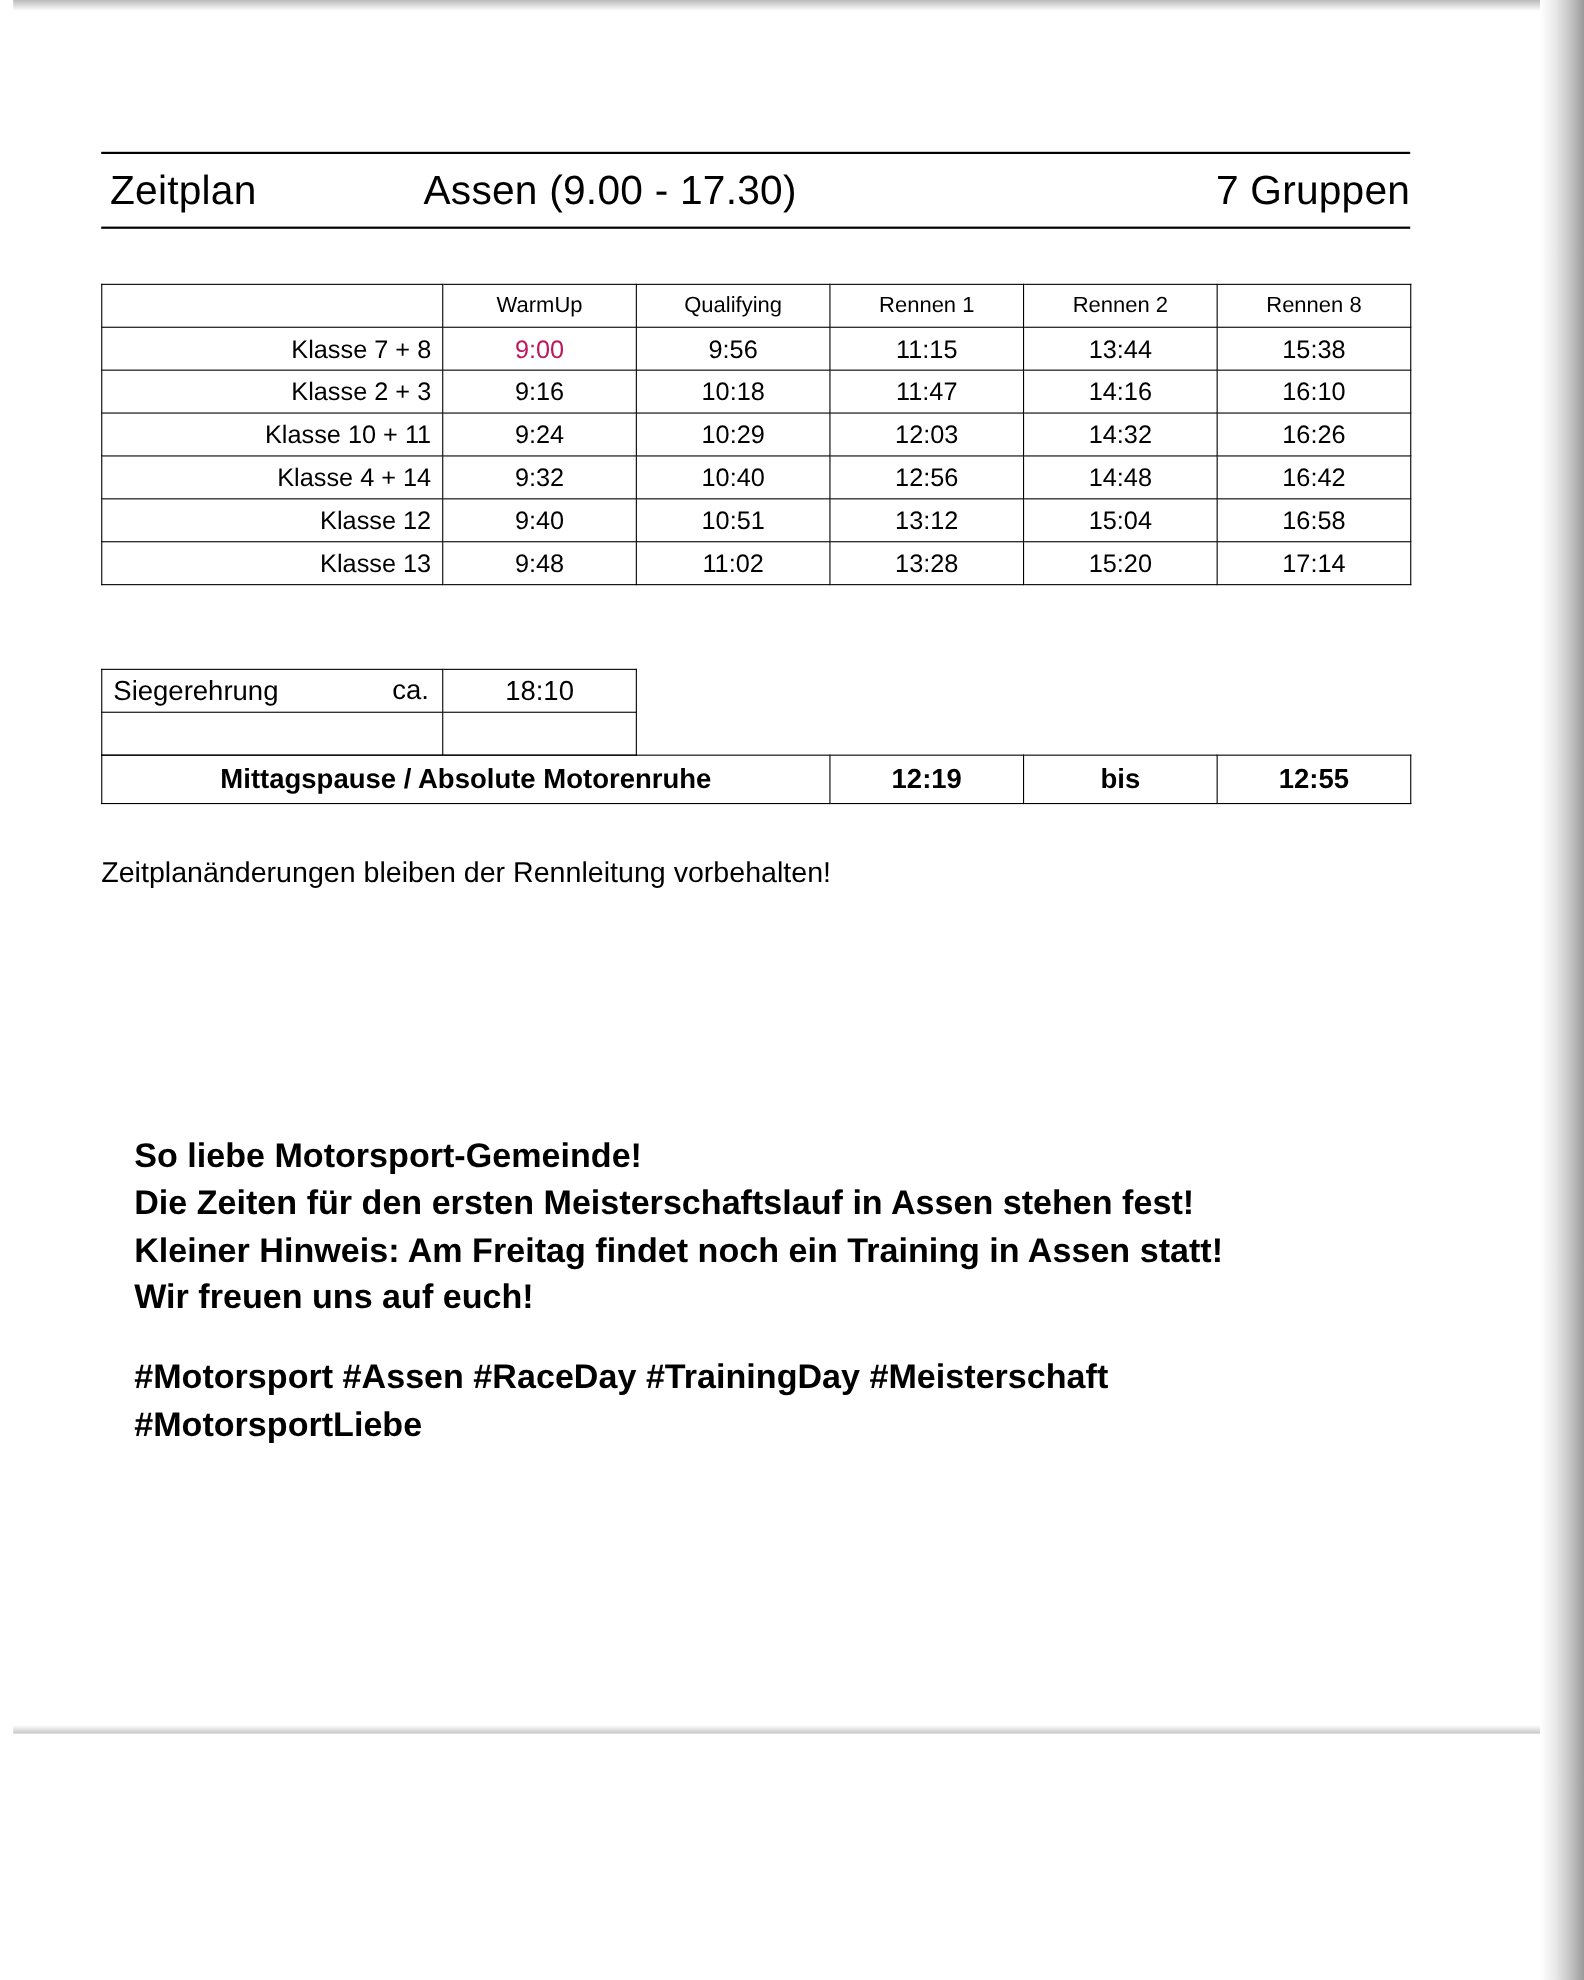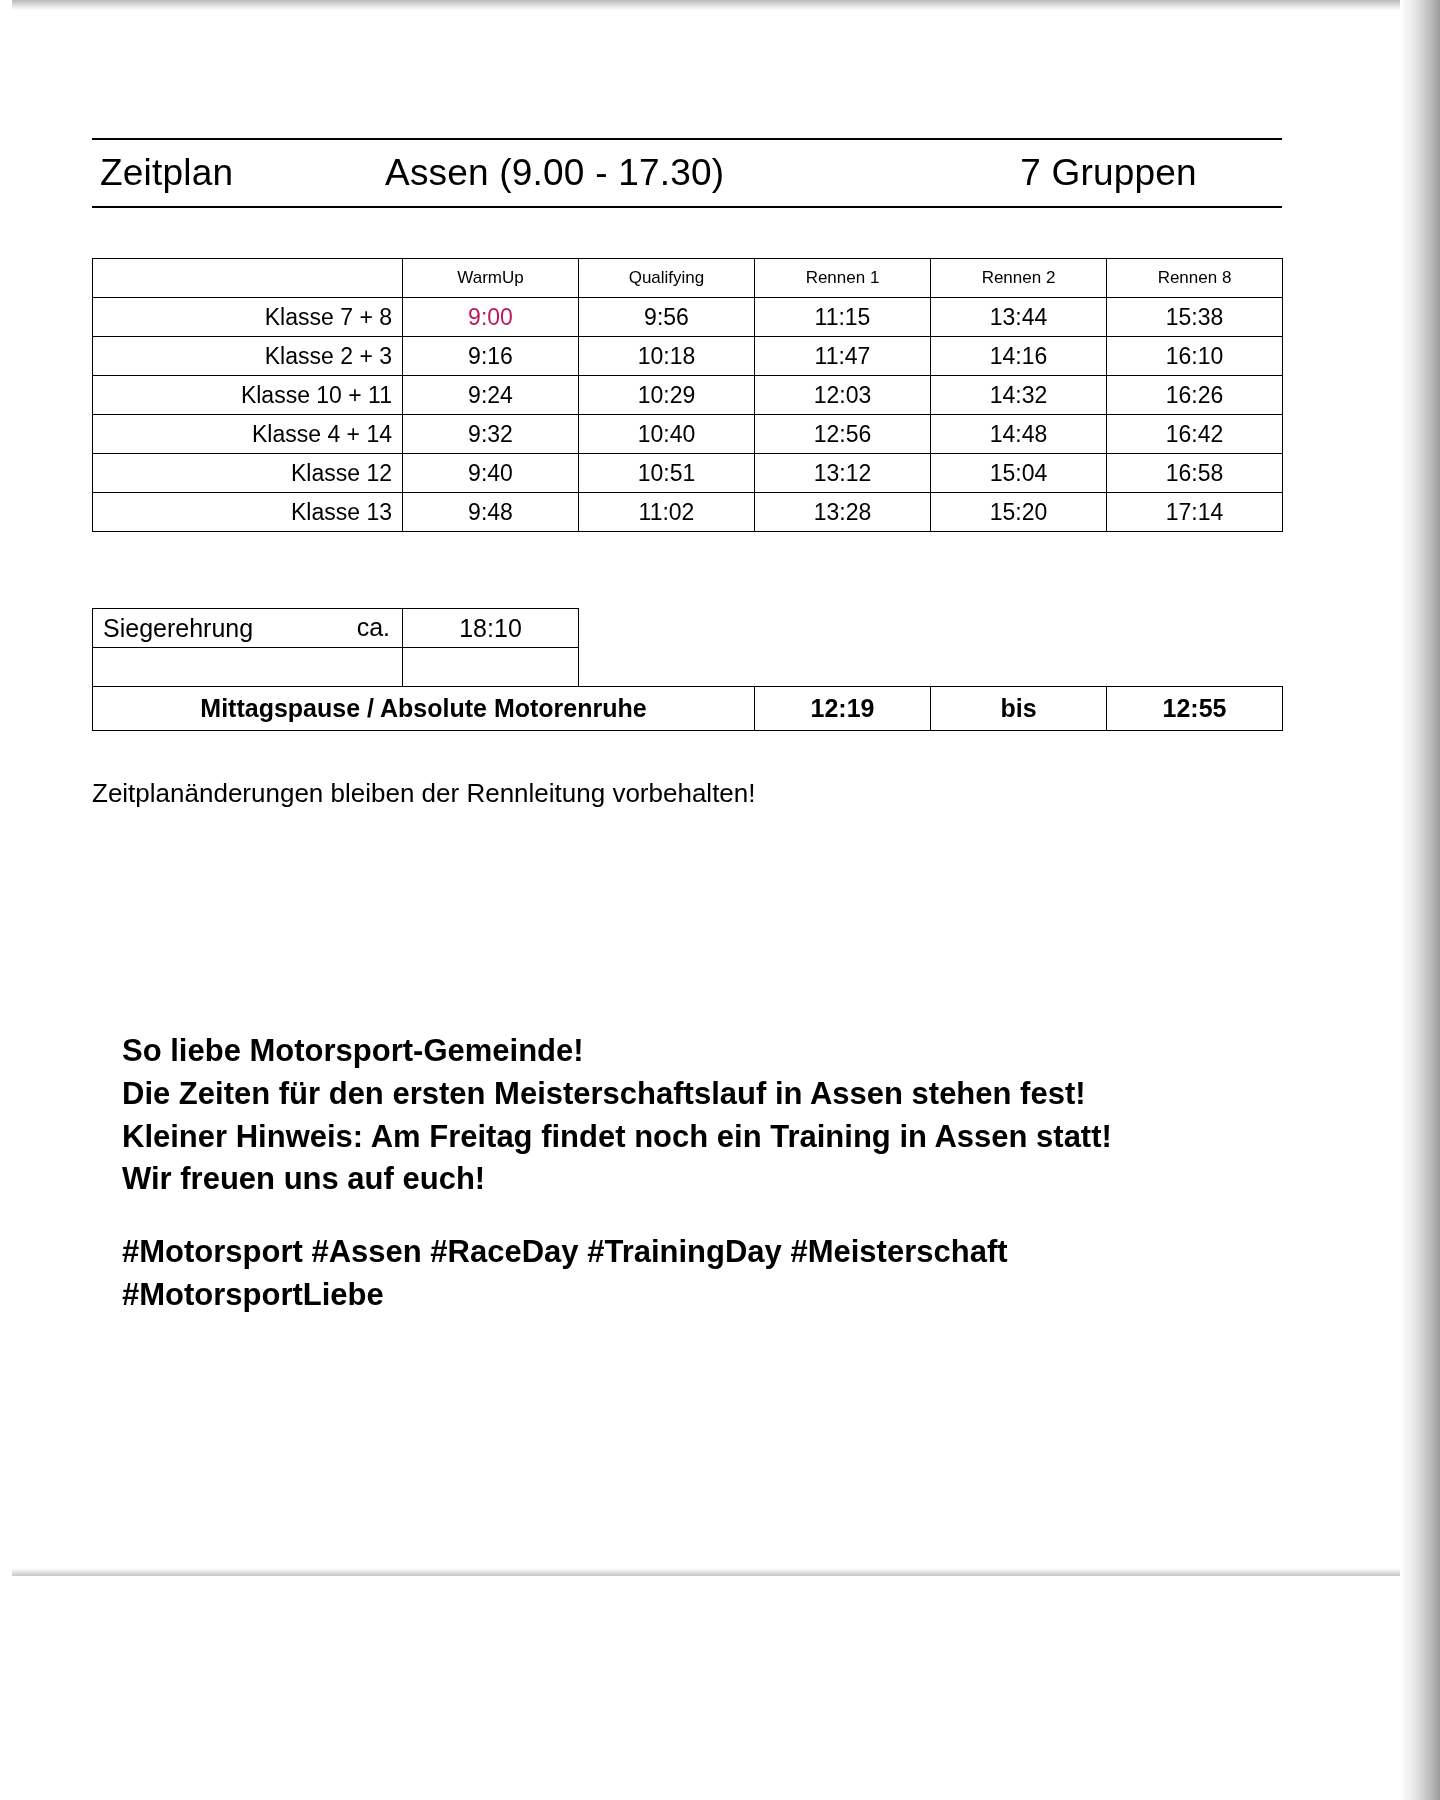--- a/index.html
+++ b/index.html
@@ -70,21 +70,21 @@
   }
   .title-row {
     display: flex;
     align-items: center;
     height: 66px;
     font-size: 37px;
     letter-spacing: 0.2px;
   }
   .title-zeitplan { width: 285px; padding-left: 8px; }
   .title-assen { width: 480px; }
-  .title-gruppen { flex: 1; text-align: center; padding-left: 70px; }
+  .title-gruppen { flex: 1; text-align: right; padding-left: 70px; }
 
   
   .sched {
     position: absolute;
     left: 0;
     top: 258px;
     border-collapse: collapse;
     table-layout: fixed;
     font-size: 23px;
   }
@@ -92,21 +92,21 @@
     border: 1.5px solid #000;
     height: 39px;
     padding: 0 10px;
     font-weight: normal;
     box-sizing: border-box;
   }
   .sched col.c-class { width: 310px; }
   .sched col.c-time  { width: 176px; }
   .sched th.hdr {
     text-align: center;
-    font-size: 17px;
+    font-size: 20px;
   }
   .sched td.cls {
     text-align: right;
   }
   .sched td.tm {
     text-align: center;
   }
   .sched td.tm-grey { color: #be185d; }
   .sched .blank-corner { border: 1.5px solid #000; }
 

